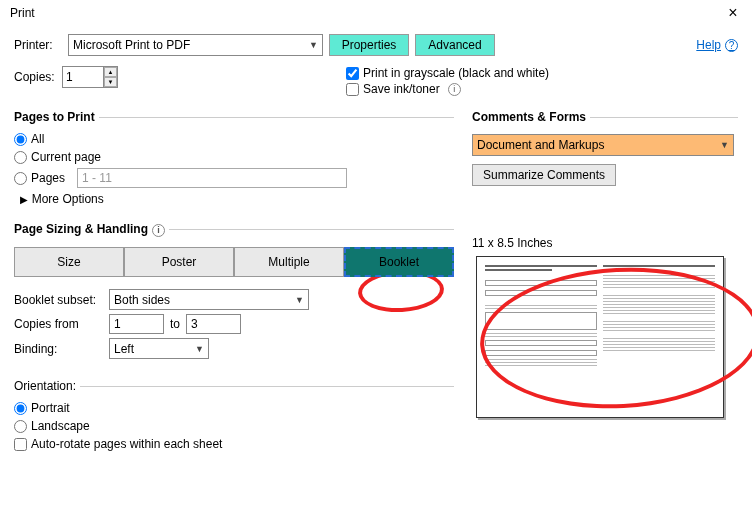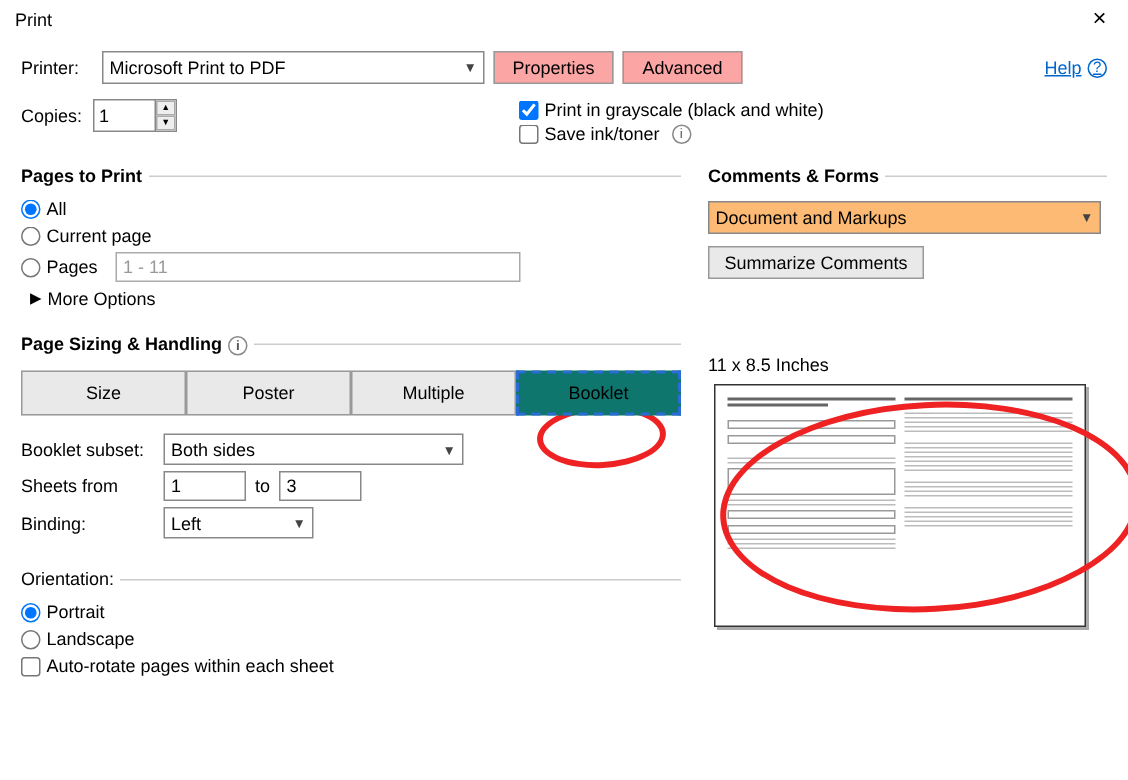--- a/index.html
+++ b/index.html
@@ -53,21 +53,21 @@
     justify-content: space-between;
   }
   .dd-arrow {
     font-size: 9px;
     color: #444;
   }
   .btn {
     height: 22px;
     min-width: 80px;
     border: 1px solid #999;
-    background: #fca5a5;
+    background: #5eead4;
     padding: 0 10px;
     font-family: inherit;
     font-size: 12px;
     cursor: default;
   }
   .help-link {
     margin-left: auto;
     color: #0066cc;
     text-decoration: underline;
     display: flex;
@@ -251,21 +251,21 @@
           <div class="tab selected">Booklet</div>
         </div>
         <div class="subrow">
           <span class="lbl">Booklet subset:</span>
           <div class="dd w1">
             <span>Both sides</span>
             <span class="dd-arrow">▼</span>
           </div>
         </div>
         <div class="subrow">
-          <span class="lbl">Sheets from</span>
+          <span class="lbl">Copies from</span>
           <div class="small-in">
               <span>1</span>
             </div>
           <span style="margin:0 6px;">to</span>
           <div class="small-in">
               <span>3</span>
             </div>
         </div>
         <div class="subrow">
           <span class="lbl">Binding:</span>

